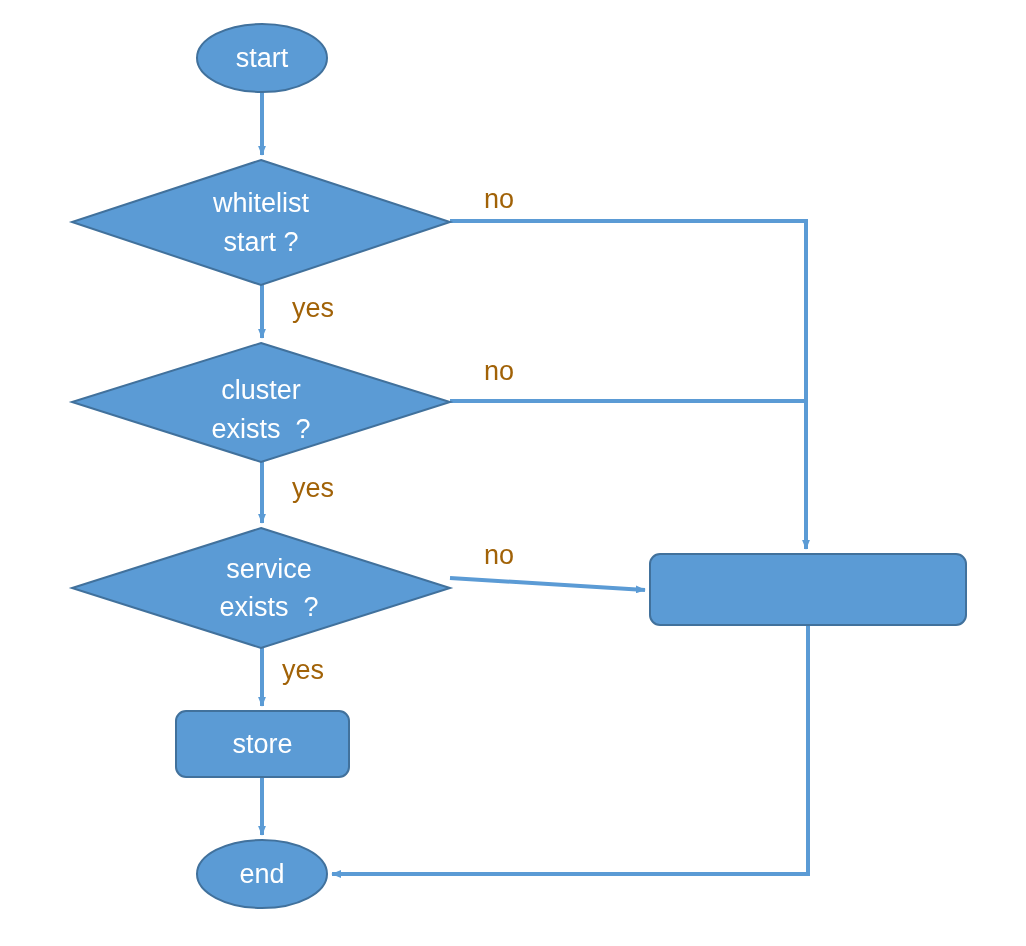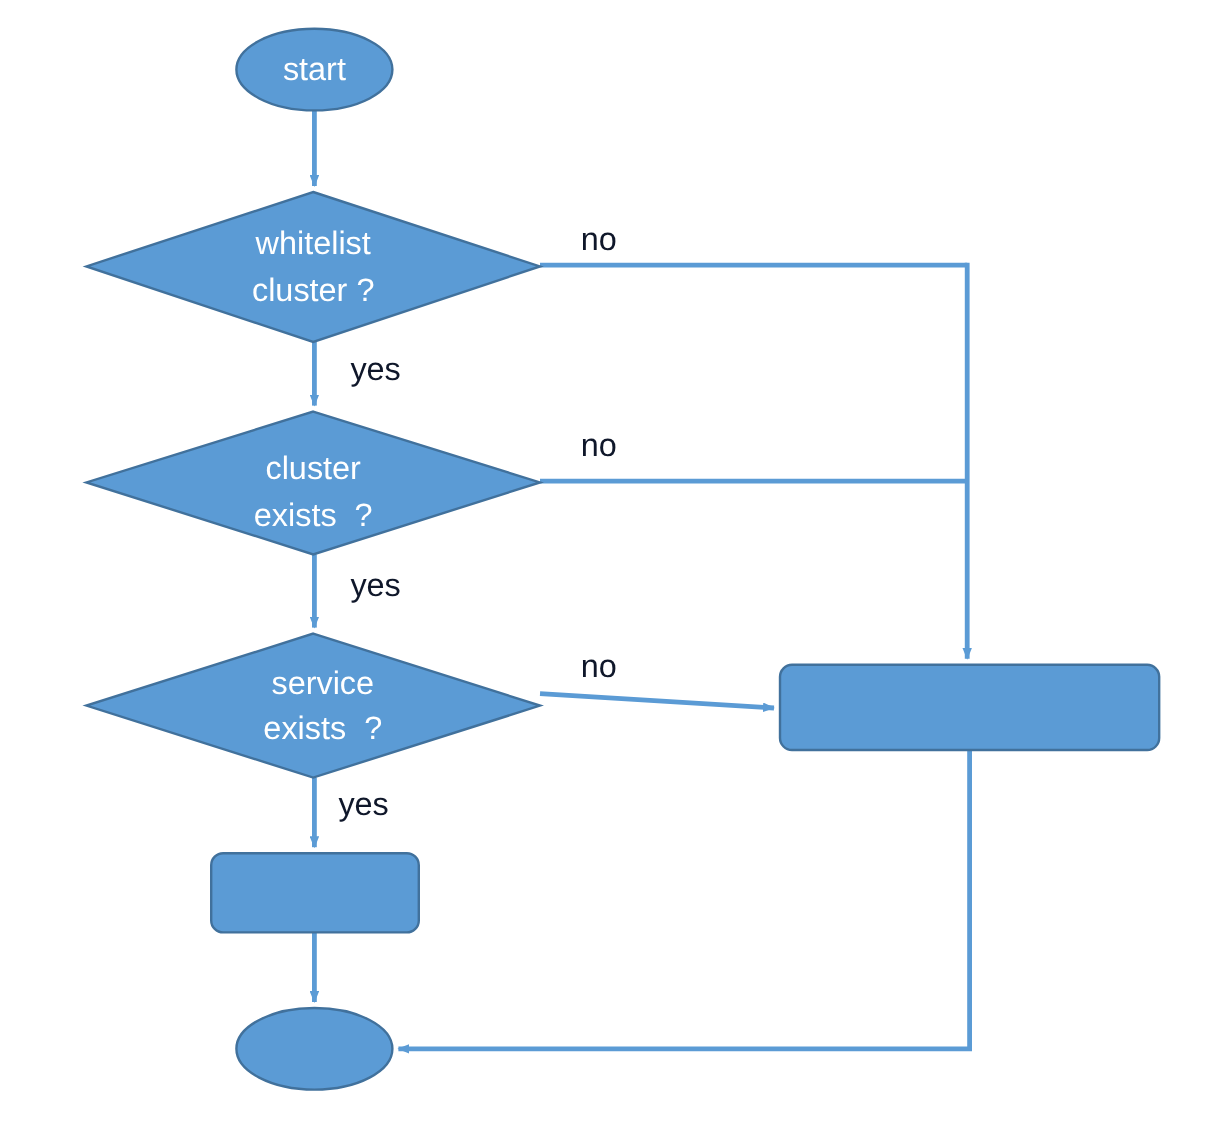--- a/index.html
+++ b/index.html
@@ -33,21 +33,21 @@
     text-align: center;
     color: #ffffff;
     font-family: "Liberation Sans", sans-serif;
     font-size: 27px;
     line-height: 1.42;
     white-space: pre;
     pointer-events: none;
   }
   .edge-label {
     position: absolute;
-    color: #0f172a;
+    color: #a16207;
     font-family: "Liberation Sans", sans-serif;
     font-size: 27px;
     line-height: 1;
     white-space: pre;
     pointer-events: none;
   }
   .hit {
     position: absolute;
     background: transparent;
   }
@@ -115,30 +115,32 @@
     <rect x="650" y="554" width="316" height="71" rx="10" ry="10" fill="#5B9BD5" stroke="#41719C" stroke-width="2"></rect>
 
     <rect x="176" y="711" width="173" height="66" rx="10" ry="10" fill="#5B9BD5" stroke="#41719C" stroke-width="2"></rect>
 
     <ellipse cx="262" cy="874" rx="65" ry="34" fill="#5B9BD5" stroke="#41719C" stroke-width="2"></ellipse>
   </svg>
 
   <div class="node-label" style="left:197px; top:24px; width:130px; height:68px;">start</div>
 
   <div class="node-label" style="left:132px; top:160px; width:258px; height:125px;">whitelist
-cluster ?</div>
+start ?</div>
 
   <div class="node-label" style="left:132px; top:350px; width:258px; height:119px;">cluster
 exists  ?</div>
 
   <div class="node-label" style="left:140px; top:528px; width:258px; height:120px;">service
 exists  ?</div>
 
 
+  <div class="node-label" style="left:176px; top:711px; width:173px; height:66px;">store</div>
 
+  <div class="node-label" style="left:197px; top:840px; width:130px; height:68px;">end</div>
 
   <div class="edge-label" style="left:484px; top:186px;">no</div>
 
   <div class="edge-label" style="left:292px; top:295px;">yes</div>
 
   <div class="edge-label" style="left:484px; top:358px;">no</div>
 
   <div class="edge-label" style="left:292px; top:475px;">yes</div>
 
   <div class="edge-label" style="left:484px; top:542px;">no</div>

